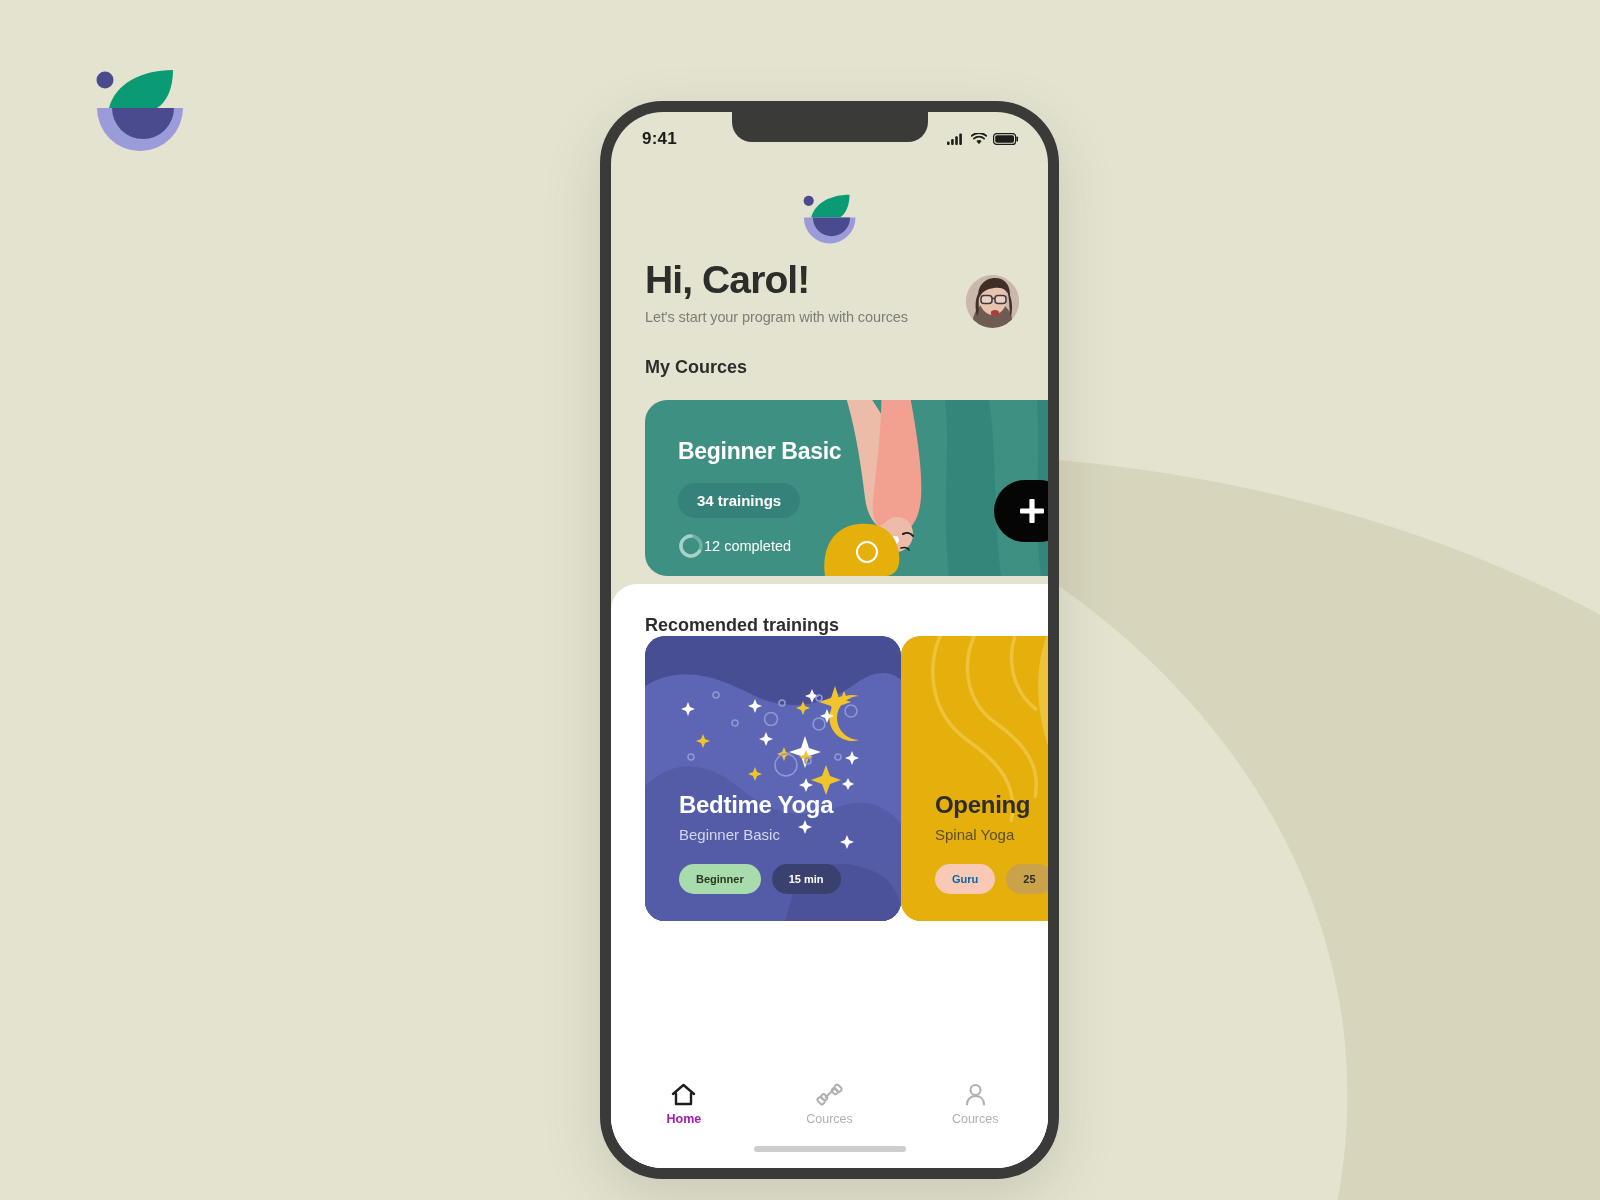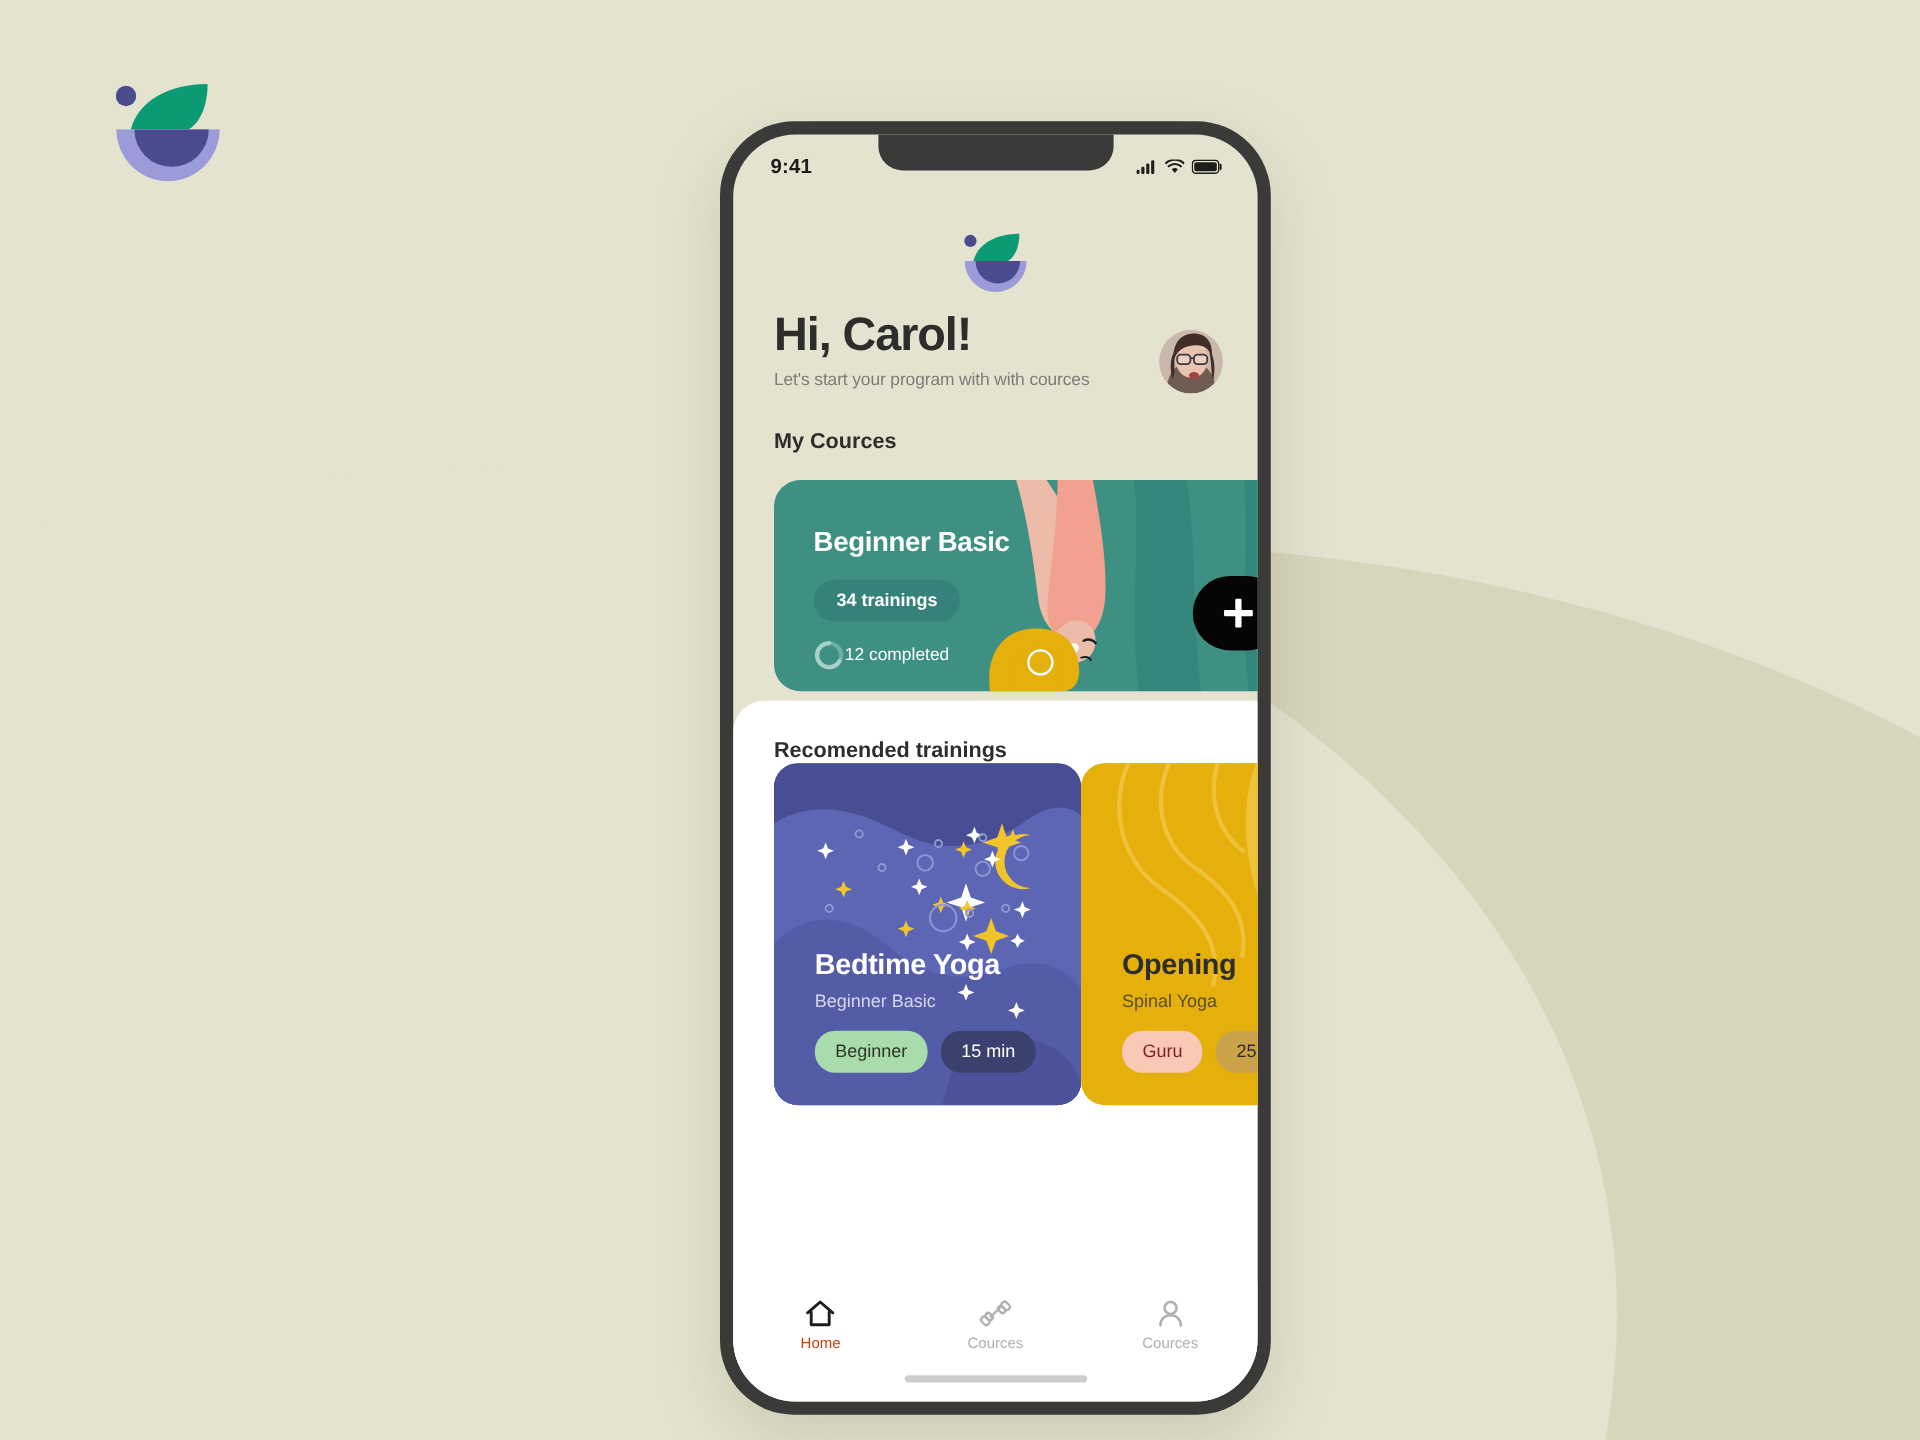--- a/index.html
+++ b/index.html
@@ -112,31 +112,31 @@
   }
   #recommended-heading { position:absolute; left:34px; top:503px; font-size:18px; font-weight:bold; color:#2d2d2b; z-index:22; }
 
   #recommended-row { position:absolute; left:34px; top:524px; display:flex; z-index:22; }
   .training-card { width:256px; height:285px; border-radius:20px; position:relative; overflow:hidden; flex:0 0 auto; }
   #card-bedtime { background:#4B5299; }
   #card-opening { background:#E5AF0C; }
   .training-title { position:absolute; left:34px; bottom:102px; font-size:24px; font-weight:bold; letter-spacing:-.3px; }
   .training-sub { position:absolute; left:34px; bottom:78px; font-size:15px; }
   .pill-row { position:absolute; left:34px; bottom:27px; display:flex; gap:11px; }
-  .pill { border-radius:17px; padding:9px 17px; font-size:15px; font-weight:normal; white-space:nowrap; }
+  .pill { border-radius:17px; padding:9px 17px; font-size:11px; font-weight:bold; white-space:nowrap; }
 
   
   #bottom-nav {
     position:absolute; left:0; right:0; bottom:0; height:100px;
     background:#fff; z-index:26;
     display:flex; align-items:flex-start; padding-top:14px;
   }
   .nav-item { flex:1; display:flex; flex-direction:column; align-items:center; gap:5px; }
   .nav-label { font-size:12.5px; }
-  .nav-active .nav-label { color:#c2410c; font-weight:normal; }
+  .nav-active .nav-label { color:#a21caf; font-weight:bold; }
   .nav-inactive .nav-label { color:#b0b0ae; }
   #home-indicator {
     position:absolute; left:50%; bottom:16px; transform:translateX(-50%);
     width:152px; height:6px; background:#cdcdcb; border-radius:3px; z-index:27;
   }
 </style>
 </head>
 <body>
 
 <div id="bg-wave-lower"></div>
@@ -327,21 +327,21 @@
                 <circle cx="191" cy="120" r="4"></circle>
               <circle cx="194" cy="138" r="4"></circle>
                 <circle cx="197" cy="156" r="4"></circle>
               <circle cx="199" cy="174" r="4"></circle>
                 <circle cx="201" cy="192" r="4"></circle>
             </g>
           </svg>
           <div class="training-title" style="color:#2d2d2b;">Opening</div>
           <div class="training-sub" style="color:#5a4f2a;">Spinal Yoga</div>
           <div class="pill-row">
-            <span class="pill" style="background:#F9C9B6;color:#7f1d1d;">Guru</span>
+            <span class="pill" style="background:#F9C9B6;color:#0369a1;">Guru</span>
             <span class="pill" style="background:#C9A24A;color:#2d2d2b;">25</span>
           </div>
         </div>
       </div>
 
       <div id="bottom-nav">
         <div class="nav-item nav-active">
           <svg width="27" height="25" viewBox="0 0 27 25">
             <path d="M3 12 L13.5 3 L24 12" fill="none" stroke="#1d1d1b" stroke-width="2.4" stroke-linecap="round" stroke-linejoin="round"></path>
             <path d="M6 11.5 L6 22 L21 22 L21 11.5" fill="none" stroke="#1d1d1b" stroke-width="2.4" stroke-linecap="round" stroke-linejoin="round"></path>

